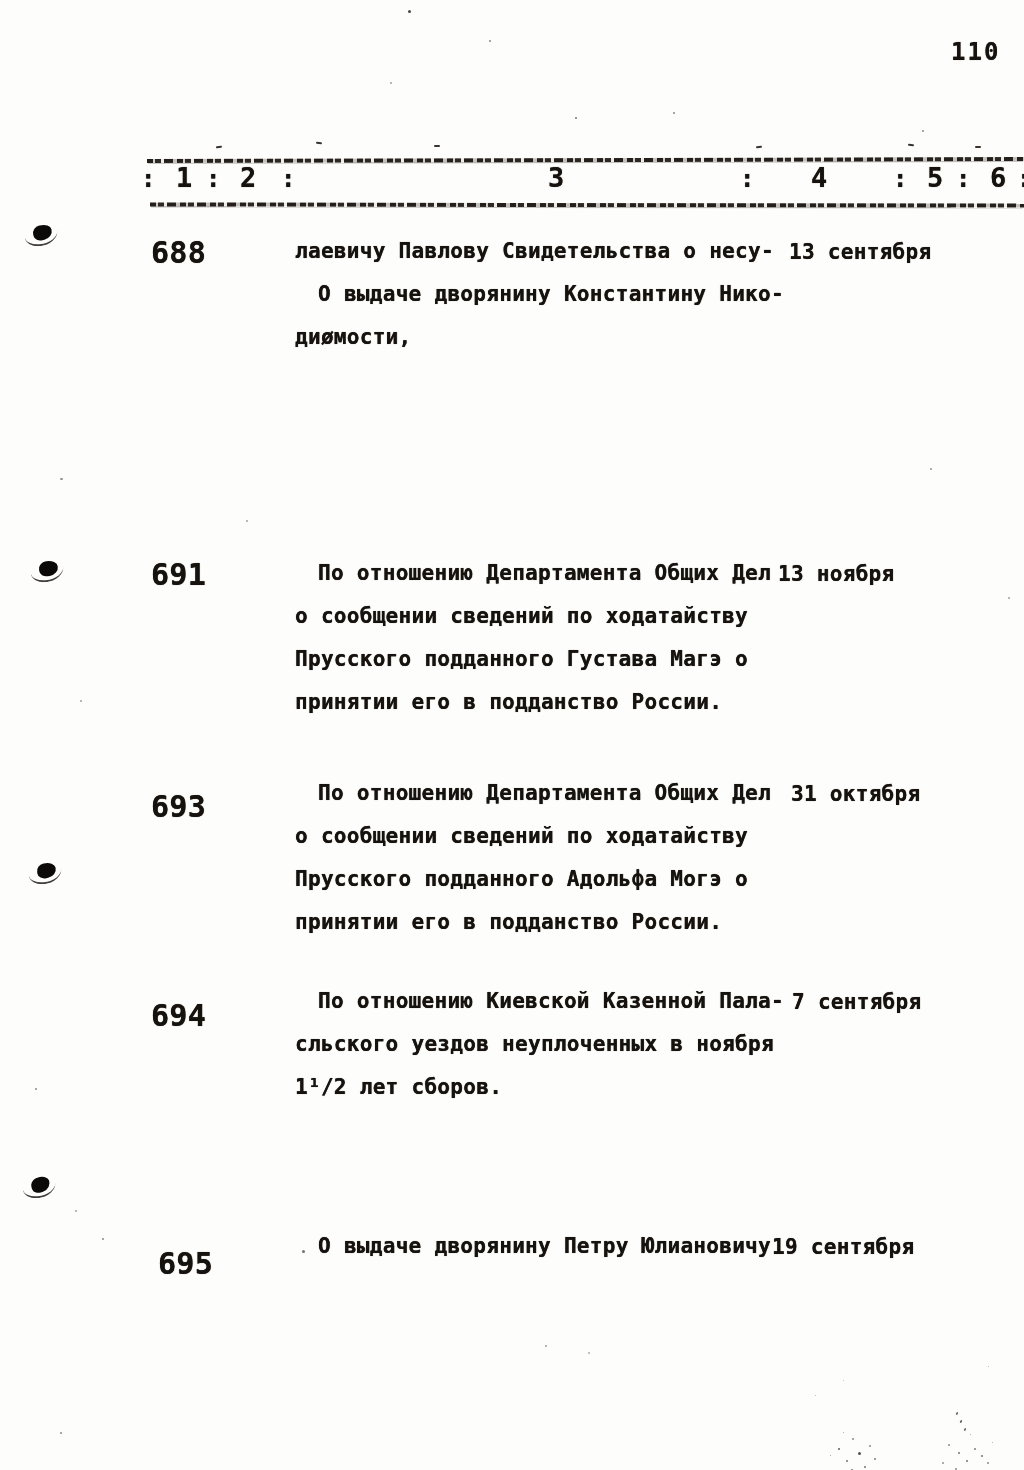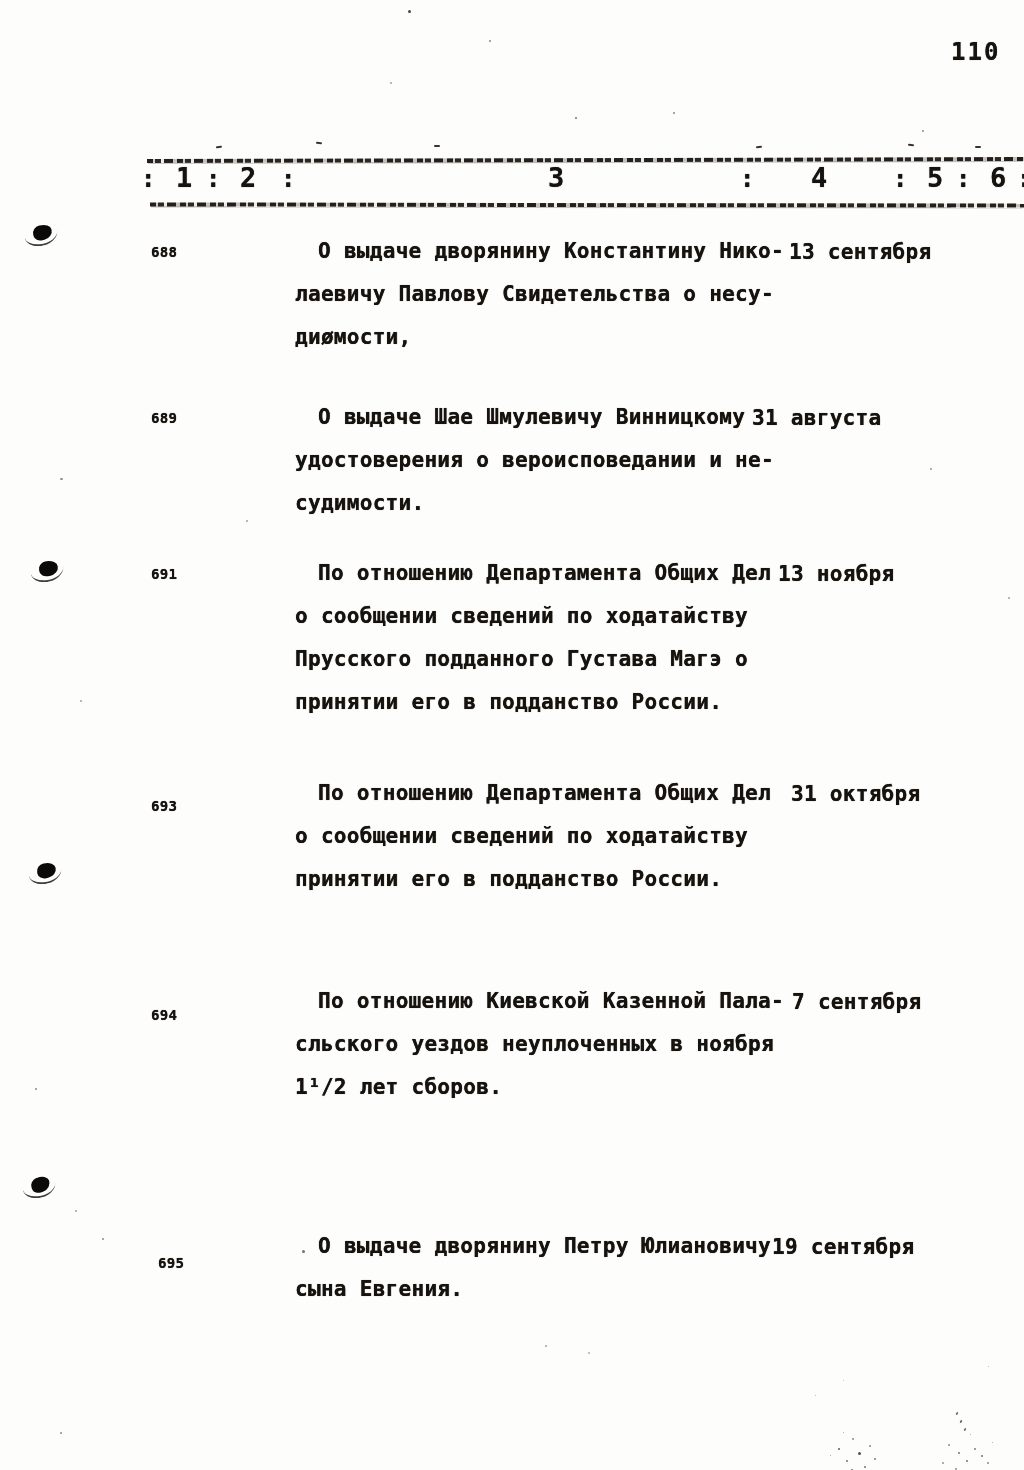--- a/index.html
+++ b/index.html
@@ -33,21 +33,21 @@
   .hnum{
     position:absolute;top:162px;font-size:27px;font-weight:700;
     text-shadow:0 0 .8px rgba(22,18,14,.9);
   }
   
   .entry{
     position:absolute;left:0;width:1024px;
     font-size:21px;font-weight:700;letter-spacing:.3px;
     text-shadow:0 0 .7px rgba(22,18,14,.85),.3px .3px 0 rgba(22,18,14,.35);
   }
-  .entry .num{position:absolute;left:151px;top:1px;font-size:14px;line-height:43px;}
+  .entry .num{position:absolute;left:151px;top:1px;font-size:30px;line-height:43px;}
   .entry .body{margin-left:295px;width:510px;}
   .entry .line{line-height:43px;white-space:nowrap;}
   .entry .indent{text-indent:23px;}
   .entry .date{position:absolute;top:1px;line-height:43px;white-space:nowrap;}
   .e688{top:230px}  .e688 .date{left:789px}
   .e689{top:396px}  .e689 .date{left:752px}
   .e691{top:552px}  .e691 .date{left:778px}
   .e693{top:772px}  .e693 .date{left:791px} .e693 .num{top:13px}
   .e694{top:980px}  .e694 .date{left:792px} .e694 .num{top:14px}
   .e695{top:1225px} .e695 .date{left:772px} .e695 .num{top:17px;left:158px}
@@ -94,73 +94,64 @@
   <div class="hnum" style="left:811px">4</div>
   <div class="hsep" style="left:893px">:</div>
   <div class="hnum" style="left:927px">5</div>
   <div class="hsep" style="left:956px">:</div>
   <div class="hnum" style="left:990px">6</div>
   <div class="hsep" style="left:1017px">:</div>
 
   <section class="entry e688">
     <div class="num">688</div>
     <div class="body">
+      <div class="line">лаевичу Павлову Свидетельства о несу-</div>
       <div class="line indent">О выдаче дворянину Константину Нико-</div>
-      <div class="line">лаевичу Павлову Свидетельства о несу-</div>
       <div class="line">диøмости,</div>
     </div>
     <div class="date">13 сентября</div>
   </section>
 
-  <section class="entry e689">
-    <div class="num">689</div>
-    <div class="body">
-      <div class="line indent">О выдаче Шае Шмулевичу Винницкому</div>
-      <div class="line">удостоверения о вероисповедании и не-</div>
-      <div class="line">судимости.</div>
-    </div>
-    <div class="date">31 августа</div>
-  </section>
 
   <section class="entry e691">
     <div class="num">691</div>
     <div class="body">
       <div class="line indent">По отношению Департамента Общих Дел</div>
       <div class="line">о сообщении сведений по ходатайству</div>
       <div class="line">Прусского подданного Густава Магэ о</div>
       <div class="line">принятии его в подданство России.</div>
     </div>
     <div class="date">13 ноября</div>
   </section>
 
   <section class="entry e693">
     <div class="num">693</div>
     <div class="body">
       <div class="line indent">По отношению Департамента Общих Дел</div>
       <div class="line">о сообщении сведений по ходатайству</div>
+      <div class="line">Прусского подданного Адольфа Могэ о</div>
       <div class="line">принятии его в подданство России.</div>
     </div>
     <div class="date">31 октября</div>
   </section>
 
   <section class="entry e694">
     <div class="num">694</div>
     <div class="body">
       <div class="line indent">По отношению Киевской Казенной Пала-</div>
       <div class="line">сльского уездов неуплоченных в ноября</div>
       <div class="line">1¹/2 лет сборов.</div>
     </div>
     <div class="date">7 сентября</div>
   </section>
 
   <section class="entry e695">
     <div class="num">695</div>
     <div class="body">
       <div class="line indent">О выдаче дворянину Петру Юлиановичу</div>
-      <div class="line">сына Евгения.</div>
     </div>
     <div class="date">19 сентября</div>
   </section>
 
   <div class="blob" style="left:30px;top:225px;--r:-14deg"></div>
   <div class="blob" style="left:36px;top:561px;--r:-8deg"></div>
   <div class="blob" style="left:34px;top:863px;--r:-12deg"></div>
   <div class="blob" style="left:28px;top:1177px;--r:-22deg"></div>
 
   <div class="speck" style="left:408px;top:10px;width:3px;height:3px;opacity:.8"></div>

